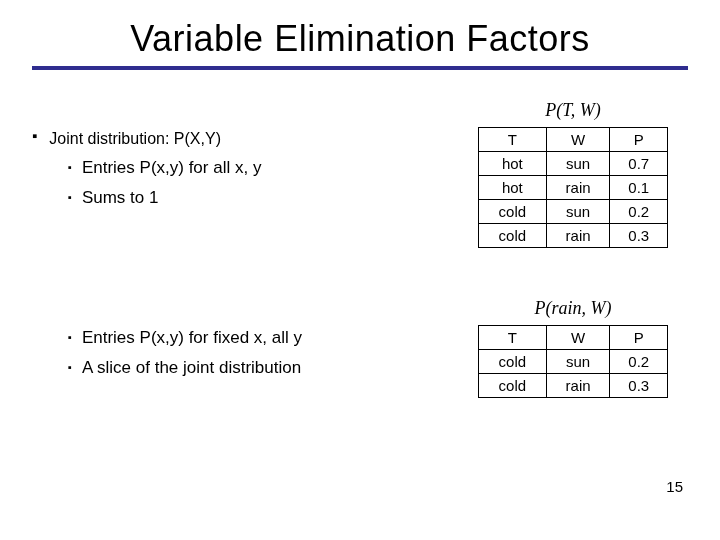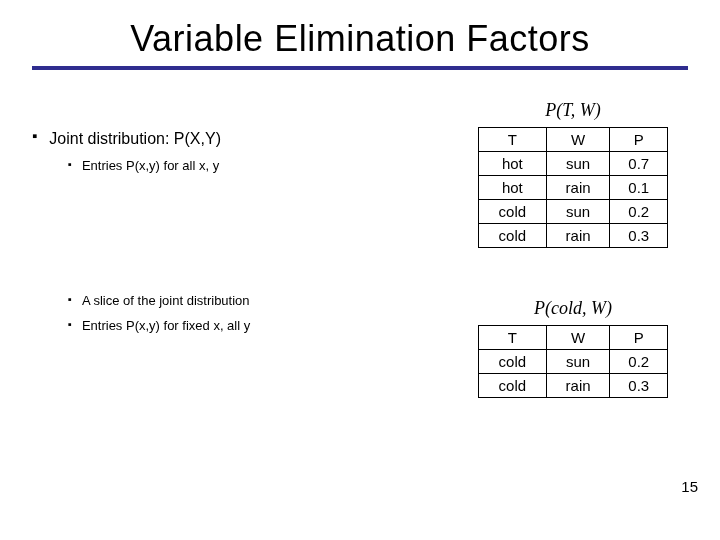--- a/index.html
+++ b/index.html
@@ -60,21 +60,21 @@
     color: #000;
     position: relative;
     top: -3px;
   }
   ul.sub {
     list-style: none;
     padding: 0 0 0 36px;
     margin: 0 0 40px 0;
   }
   ul.sub li {
-    font-size: 13px;
+    font-size: 17px;
     margin: 10px 0;
   }
   ul.sub li::before {
     content: "▪";
     font-size: 11px;
     margin-right: 10px;
     position: relative;
     top: -2px;
   }
   .formula {
@@ -91,47 +91,48 @@
     width: 190px;
   }
   table.prob th, table.prob td {
     border: 1.5px solid #000;
     padding: 3px 8px;
     text-align: center;
     font-weight: normal;
   }
   .pagenum {
     position: absolute;
-    right: 22px;
+    right: 37px;
     bottom: 12px;
     font-size: 15px;
   }
 </style>
 </head>
 <body>
 
 <div class="slide">
   <h1 class="title">Variable Elimination Factors</h1>
   <hr class="hr">
 
   <div class="content">
 
     <div class="left">
       <p class="sectionhead bullet-main">
         <span>Joint distribution: P(X,Y)</span>
       </p>
       <ul class="sub">
         <li>Entries P(x,y) for all x, y</li>
+        <li>Sums to 1</li>
       </ul>
 
       <div style="height:70px"></div>
 
       <ul class="sub">
+        <li>Entries P(x,y) for fixed x, all y</li>
         <li>A slice of the joint distribution</li>
-        <li>Entries P(x,y) for fixed x, all y</li>
       </ul>
     </div>
 
     <div class="right">
       <div class="formula">P(T, W)</div>
       <table class="prob">
         <tbody>
             <tr>
           <th>T</th>
           <th>W</th>
@@ -155,21 +156,21 @@
         <tr>
           <td>cold</td>
           <td>rain</td>
           <td>0.3</td>
         </tr>
       </tbody>
         </table>
 
       <div style="height:10px"></div>
 
-      <div class="formula">P(cold, W)</div>
+      <div class="formula">P(rain, W)</div>
       <table class="prob">
         <tbody>
             <tr>
           <th>T</th>
           <th>W</th>
           <th>P</th>
         </tr>
         <tr>
           <td>cold</td>
           <td>sun</td>

